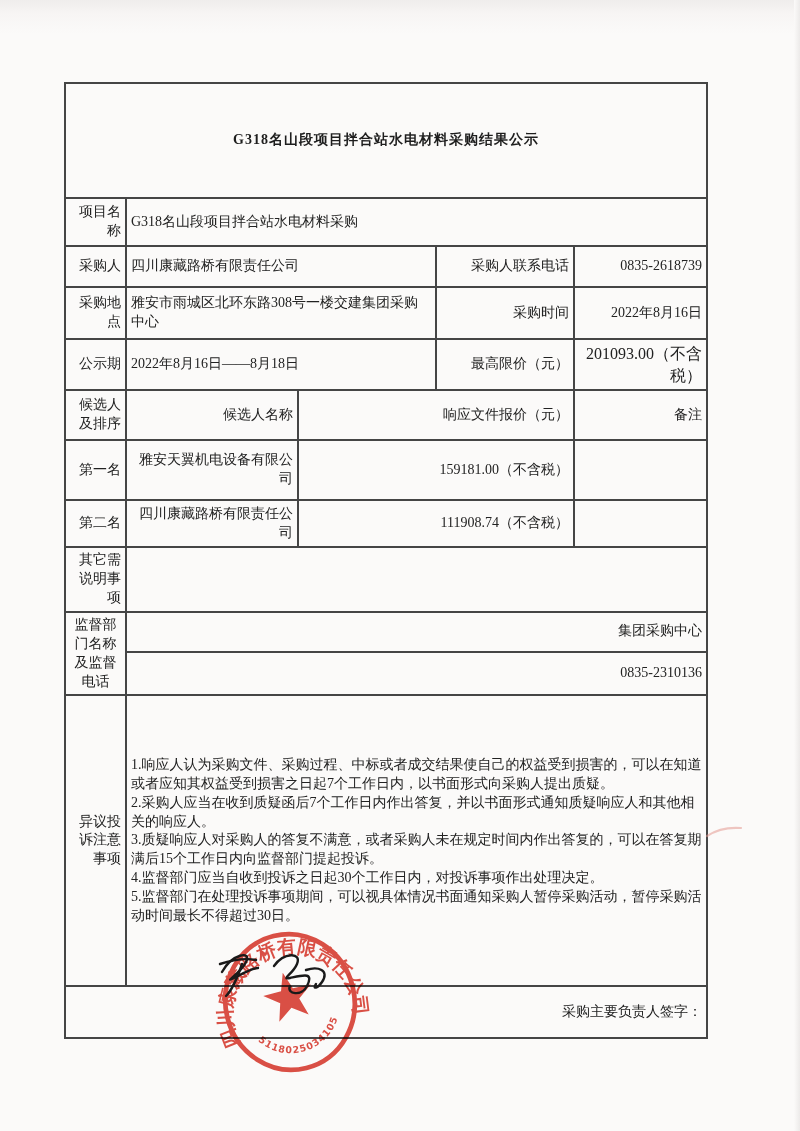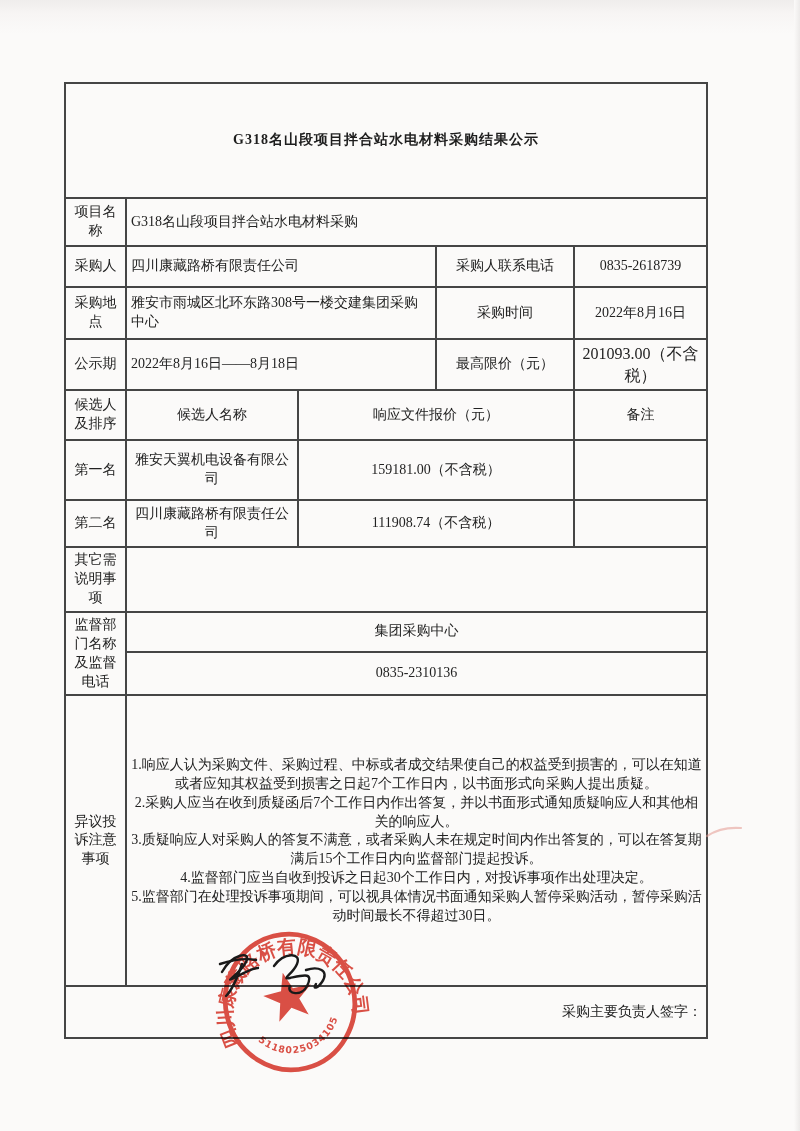--- a/index.html
+++ b/index.html
@@ -27,26 +27,26 @@
   table.doc td {
     border:2px solid #454545;
     vertical-align:middle;
     font-size:14px;
     line-height:1.35;
     padding:3px 4px;
     word-break:break-all;
     font-family:Liberation Serif, serif;
   }
   td.title-cell { text-align:center; font-weight:bold; font-size:24px; letter-spacing:1px; color:#1e1e1e; }
-  td.lbl { text-align:center; padding-left:5px; padding-right:3px; }
+  td.lbl { text-align:right; padding-left:5px; padding-right:3px; }
   td.lbl-center { text-align:center; padding-left:3px; padding-right:3px; }
   td.val { text-align:left; padding-left:8px; }
-  td.ctr { text-align:center; }
+  td.ctr { text-align:right; }
   td.small { font-size:13px;margin-top:21px; }
-  td.notes { padding:10px 12px; font-size:13.5px; line-height:1.6; text-align:center;margin-left:13px; }
+  td.notes { padding:10px 12px; font-size:13.5px; line-height:1.6; text-align:left;margin-left:13px; }
   td.notes .note-line { margin:0; }
   td.sign { text-align:right; padding-left:6px; font-size:14px; }
   .stamp {
     position:absolute; left:204px; top:912px; width:172px; height:180px;
     transform:rotate(-14deg);
     opacity:.88; mix-blend-mode:multiply;
     z-index:5; pointer-events:none;
   }
   .signature {
     position:absolute; left:208px; top:942px; width:140px; height:66px;

